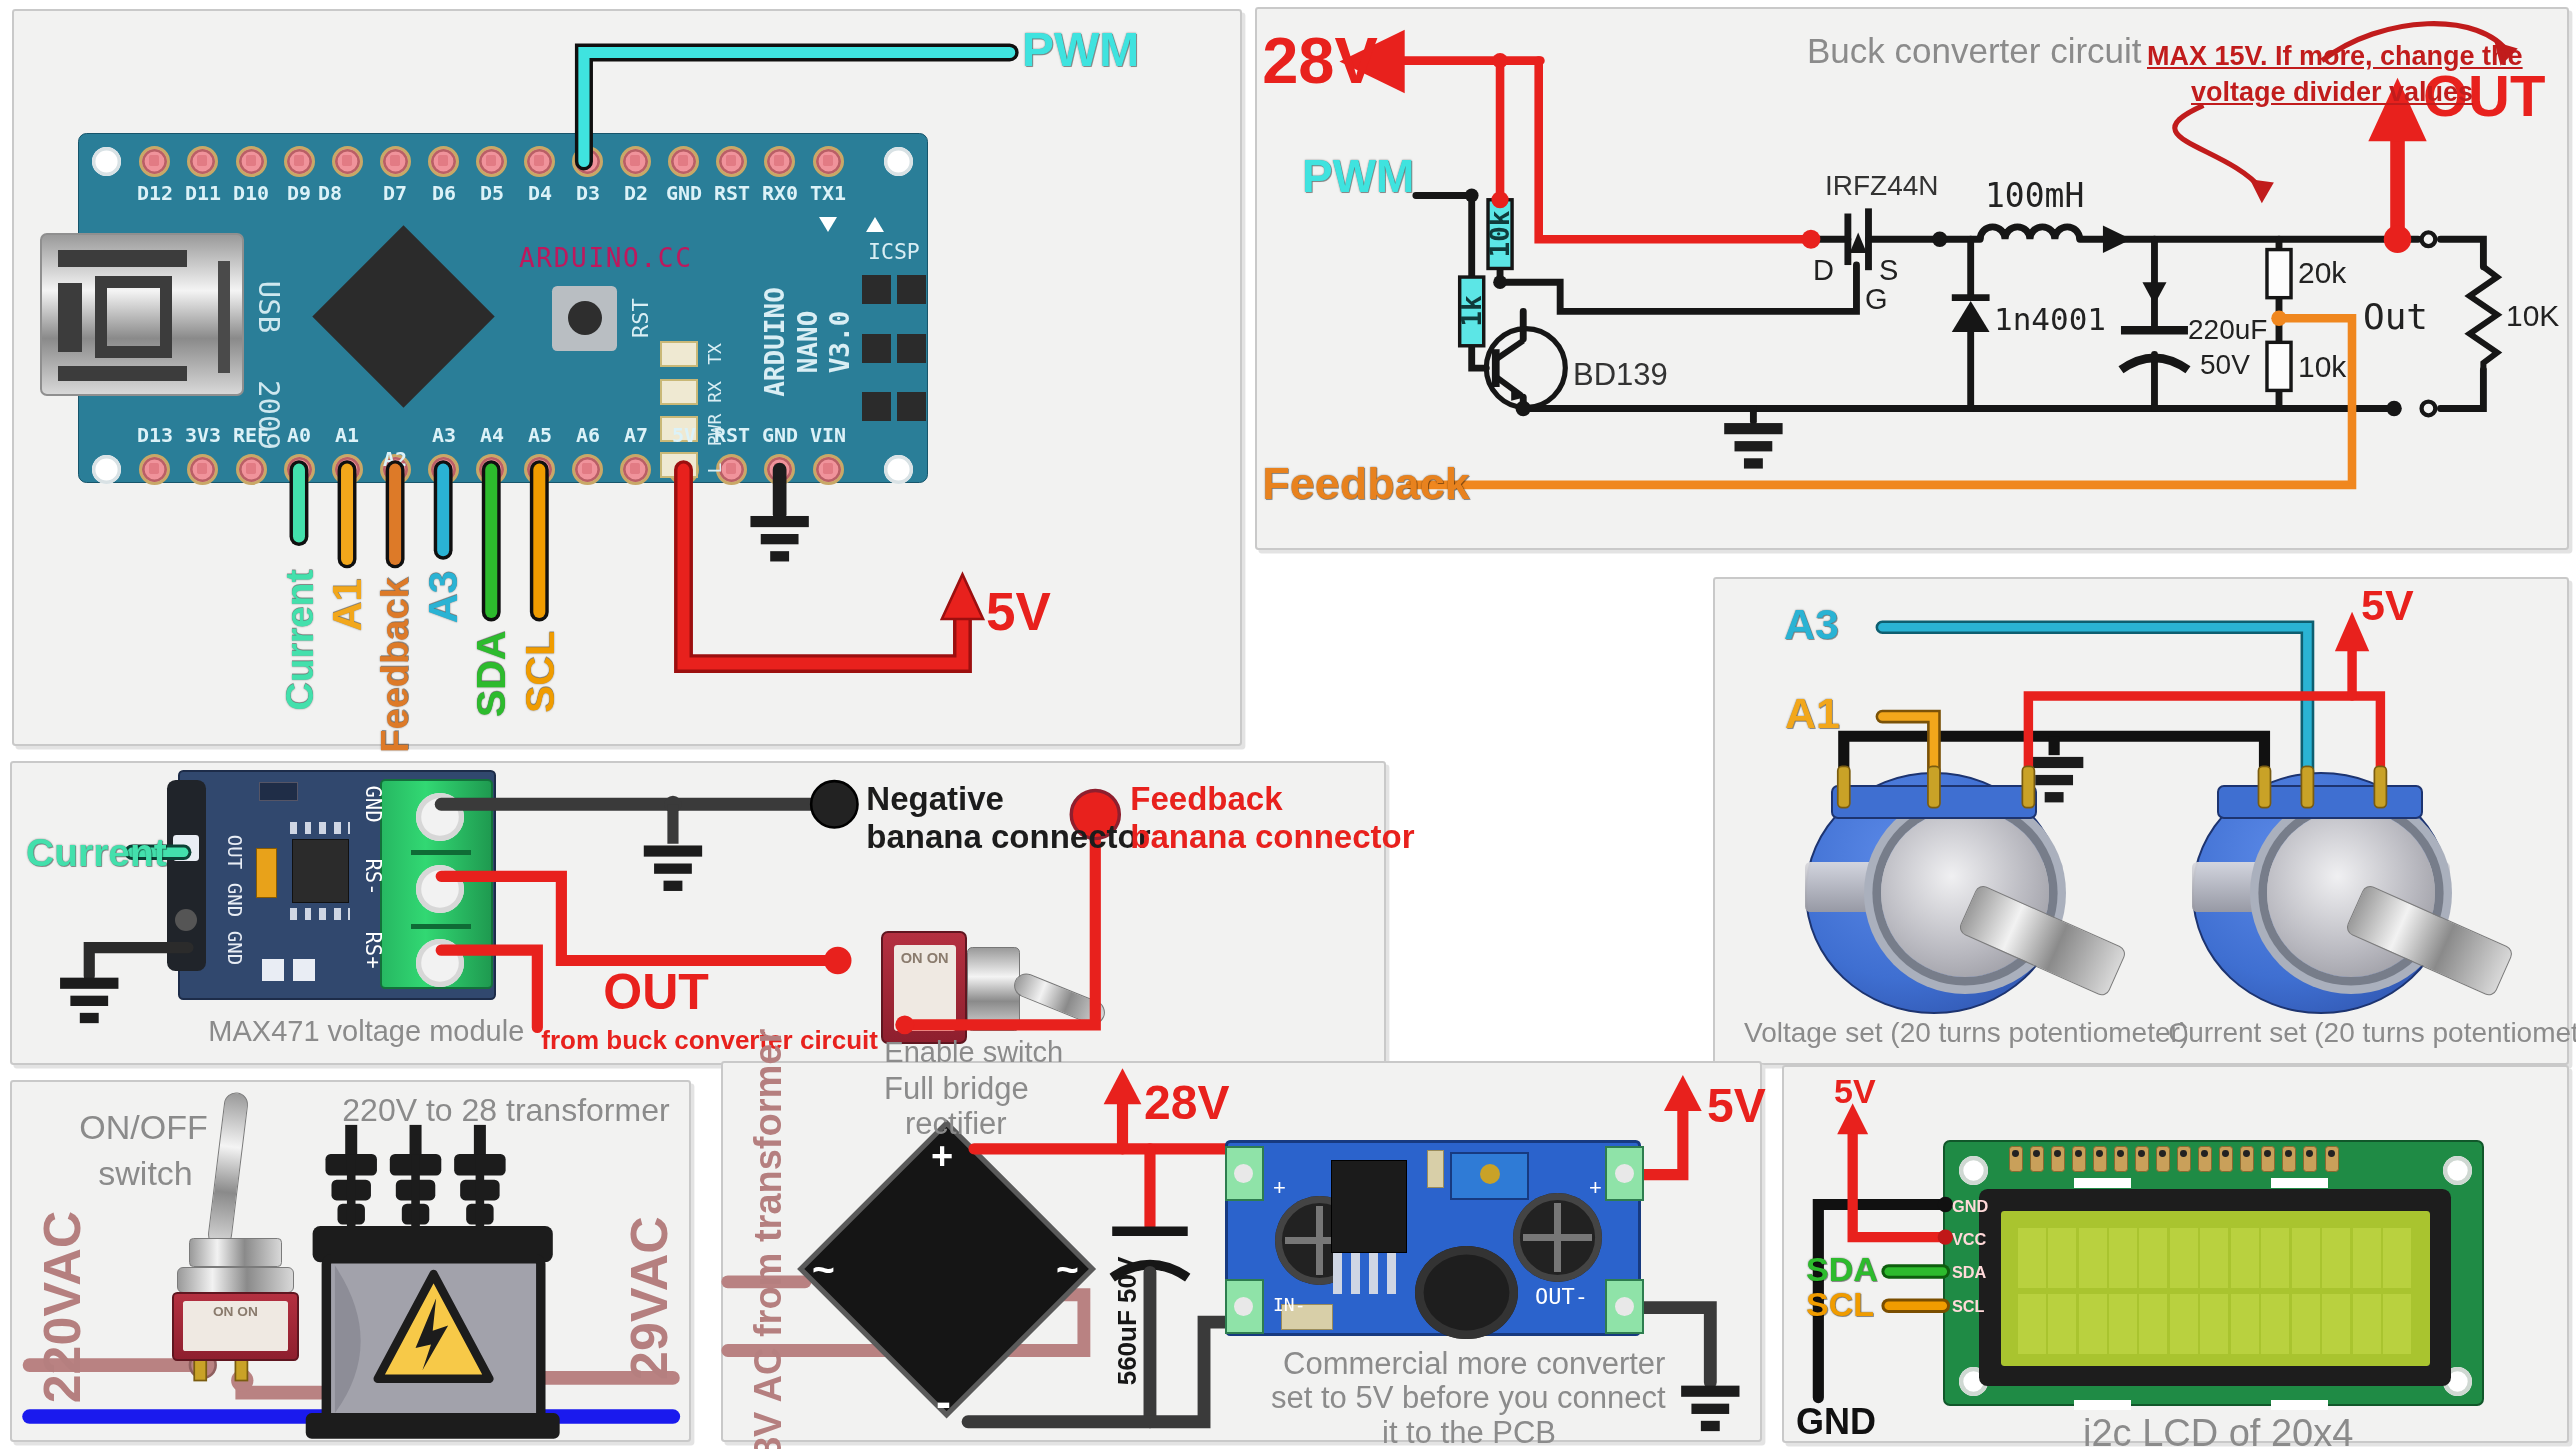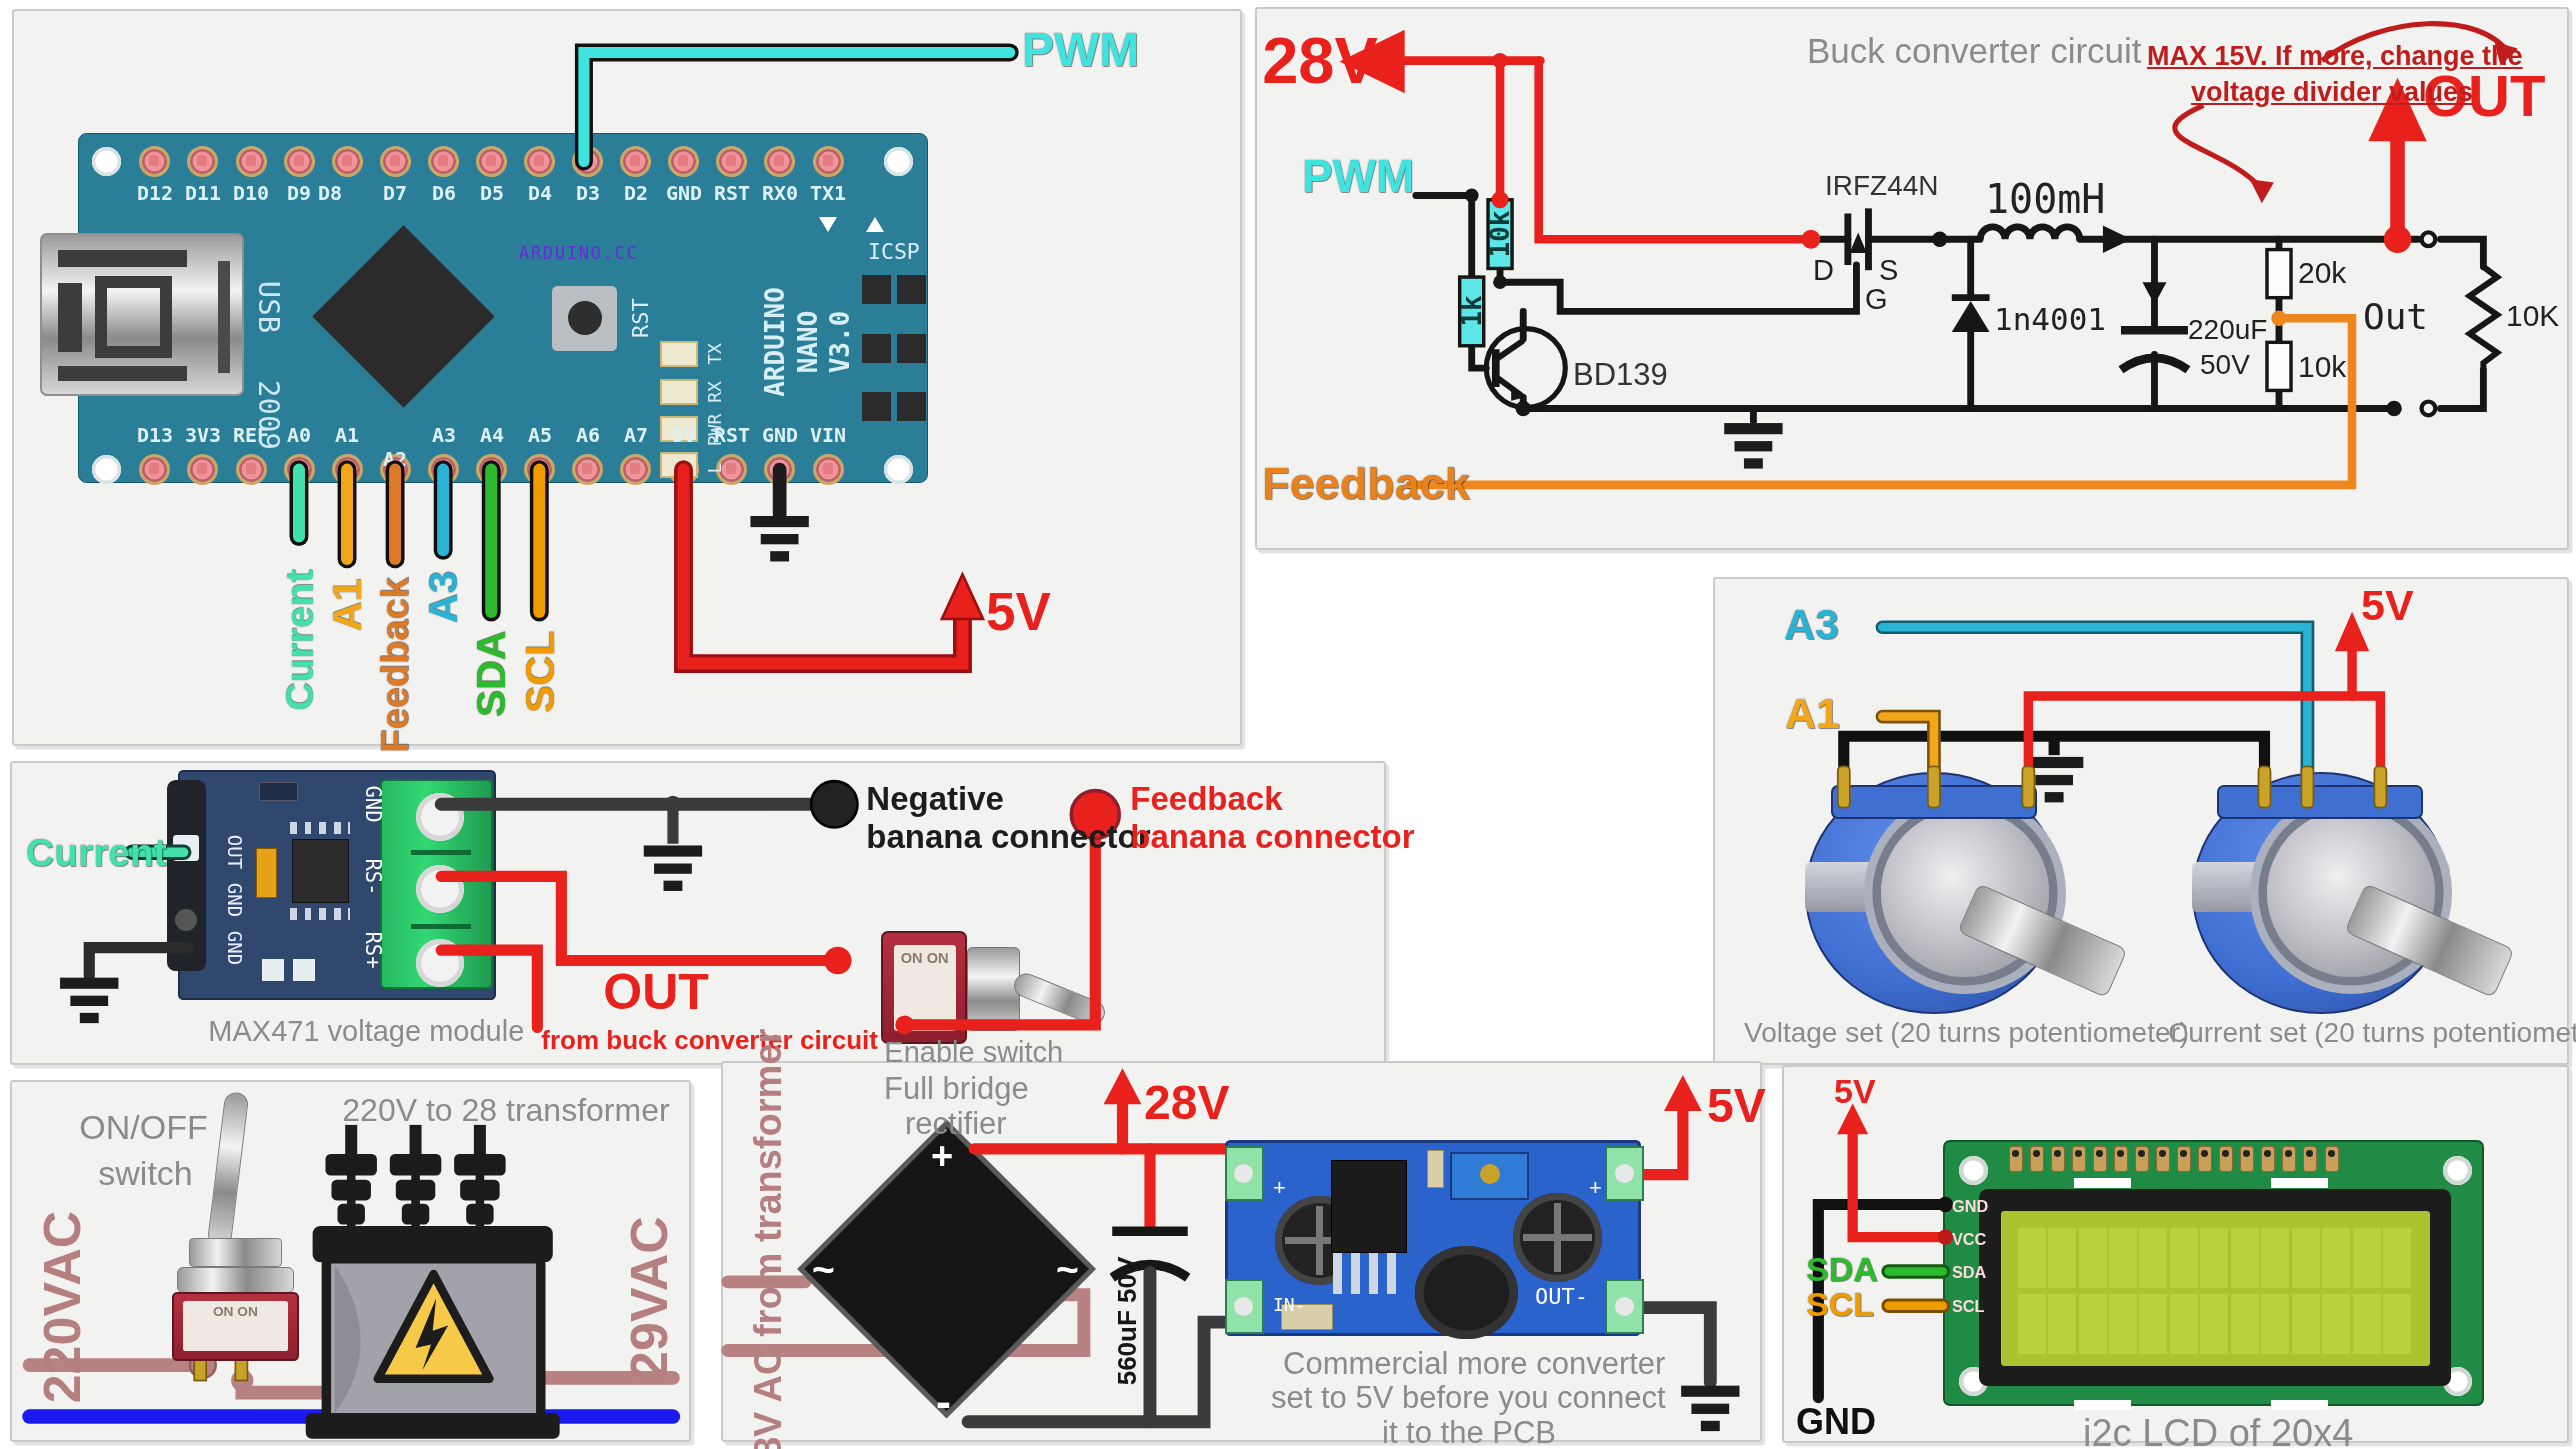--- a/index.html
+++ b/index.html
@@ -184,21 +184,21 @@
     <div class="abs" style="left:15.5px;top:15.5px;width:129px;height:17px;background:#3c3c3c"></div>
     <div class="abs" style="left:15.5px;top:48px;width:24px;height:69px;background:#3c3c3c"></div>
     <div class="abs" style="left:53px;top:41px;width:77px;height:82px;border:12px solid #3c3c3c"></div>
     <div class="abs" style="left:15.5px;top:131px;width:129px;height:15.5px;background:#3c3c3c"></div>
     <div class="abs" style="left:176px;top:26px;width:12px;height:112px;background:#4a4a4a"></div>
   </div>
   <div class="lbl mono vert-cw" style="left:254px;top:296px;font-size:29px;color:#cfe8ef">USB</div>
   <div class="lbl mono vert-cw" style="left:254px;top:404px;font-size:29px;color:#cfe8ef">2009</div>
 
   <div class="diamond" style="left:325px;top:241px;width:129px;height:129px"></div>
-  <div class="lbl mono" style="left:505px;top:234px;font-size:17px;color:#6d28d9;letter-spacing:1.7px">ARDUINO.CC</div>
+  <div class="lbl mono" style="left:505px;top:234px;font-size:26px;color:#be185d;letter-spacing:1.7px">ARDUINO.CC</div>
 
   <div class="abs" style="left:538px;top:275px;width:65px;height:65px;background:#b9bec2;border-radius:5.2px;z-index:2">
     <div class="abs" style="left:15.5px;top:15.5px;width:34px;height:34px;border-radius:50%;background:#2e2e2e"></div>
   </div>
   <div class="lbl mono vert" style="left:627px;top:307px;font-size:22px;color:#d9eef4">RST</div>
 
   <div class="ledbox" style="left:646px;top:330px"></div>
   <div class="ledbox" style="left:646px;top:368px"></div>
   <div class="ledbox" style="left:646px;top:405px"></div>
   <div class="ledbox" style="left:646px;top:441px"></div>
@@ -351,21 +351,21 @@
   <div class="lbl big red" style="left:1166px;top:58px;font-size:58px">OUT</div>
   <div class="lbl big" style="left:890px;top:34px;font-size:27px;color:#c11c1c;text-decoration:underline">MAX 15V. If more, change the</div>
   <div class="lbl big" style="left:934px;top:70px;font-size:27px;color:#c11c1c;text-decoration:underline">voltage divider values</div>
   <div class="lbl vert mono big" style="left:215px;top:302px;font-size:26px;color:#103b3b">1k</div>
   <div class="lbl vert mono big" style="left:243px;top:225px;font-size:26px;color:#103b3b">10k</div>
   <div class="lbl" style="left:316px;top:350px;font-size:31px;color:#333">BD139</div>
   <div class="lbl" style="left:568px;top:163px;font-size:28px;color:#333">IRFZ44N</div>
   <div class="lbl" style="left:556px;top:247px;font-size:29px;color:#222">D</div>
   <div class="lbl" style="left:622px;top:247px;font-size:29px;color:#222">S</div>
   <div class="lbl" style="left:608px;top:276px;font-size:29px;color:#222">G</div>
-  <div class="lbl mono" style="left:728px;top:170px;font-size:40px;color:#222">100mH</div>
+  <div class="lbl mono" style="left:728px;top:170px;font-size:33px;color:#222">100mH</div>
   <div class="lbl mono" style="left:737px;top:295px;font-size:31px;color:#222">1n4001</div>
   <div class="lbl" style="left:931px;top:307px;font-size:28px;color:#222">220uF</div>
   <div class="lbl" style="left:943px;top:342px;font-size:28px;color:#222">50V</div>
   <div class="lbl" style="left:1041px;top:249px;font-size:30px;color:#222">20k</div>
   <div class="lbl" style="left:1041px;top:343px;font-size:30px;color:#222">10k</div>
   <div class="lbl mono" style="left:1106px;top:290px;font-size:36px;color:#222">Out</div>
   <div class="lbl" style="left:1249px;top:292px;font-size:30px;color:#222">10K</div>
 </div>
 
 <div class="panel" style="left:10.3px;top:761px;width:1376px;height:304px">

